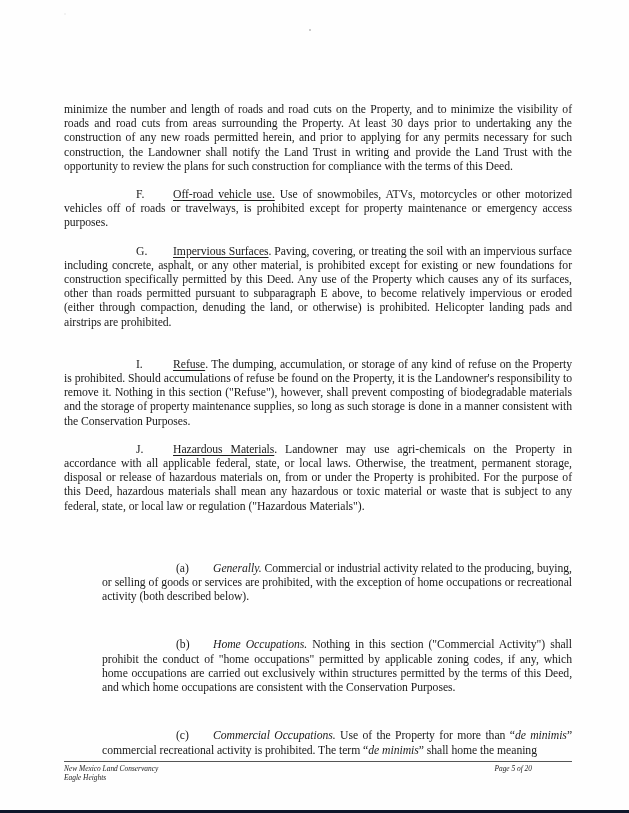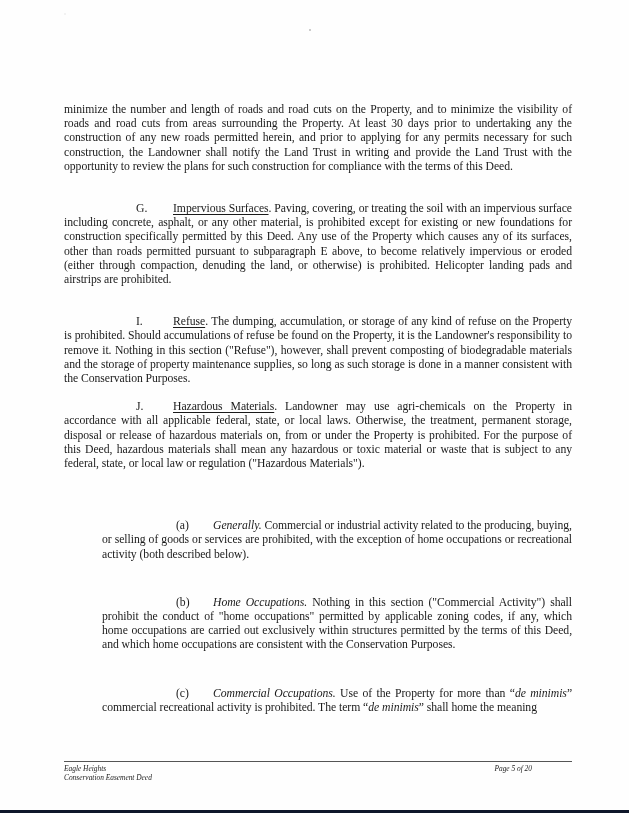--- a/index.html
+++ b/index.html
@@ -35,20 +35,21 @@
 <body>
 
 <div class="page">
   <span class="speck" style="left:64px;top:13px;background:#eee"></span>
   <span class="speck" style="left:309px;top:29px"></span>
 
   <div class="text" style="top:103px;">
     <p class="para">minimize the number and length of roads and road cuts on the Property, and to minimize the visibility of roads and road cuts from areas surrounding the Property. At least 30 days prior to undertaking any the construction of any new roads permitted herein, and prior to applying for any permits necessary for such construction, the Landowner shall notify the Land Trust in writing and provide the Land Trust with the opportunity to review the plans for such construction for compliance with the terms of this Deed.</p>
     <div class="gap"></div>
 
+    <p class="para"><span class="indent1"></span><span class="letter">F.</span><span class="u">Off-road vehicle use.</span><span> Use of snowmobiles, ATVs, motorcycles or other motorized vehicles off of roads or travelways, is prohibited except for property maintenance or emergency access purposes.</span></p>
     <div class="gap"></div>
 
     <p class="para"><span class="indent1"></span><span class="letter">G.</span><span class="u">Impervious Surfaces</span><span>. Paving, covering, or treating the soil with an impervious surface including concrete, asphalt, or any other material, is prohibited except for existing or new foundations for construction specifically permitted by this Deed. Any use of the Property which causes any of its surfaces, other than roads permitted pursuant to subparagraph E above, to become relatively impervious or eroded (either through compaction, denuding the land, or otherwise) is prohibited. Helicopter landing pads and airstrips are prohibited.</span></p>
     <div class="gap"></div>
 
     <div class="gap"></div>
 
     <p class="para"><span class="indent1"></span><span class="letter">I.</span><span class="u">Refuse</span><span>. The dumping, accumulation, or storage of any kind of refuse on the Property is prohibited. Should accumulations of refuse be found on the Property, it is the Landowner's responsibility to remove it. Nothing in this section ("Refuse"), however, shall prevent composting of biodegradable materials and the storage of property maintenance supplies, so long as such storage is done in a manner consistent with the Conservation Purposes.</span></p>
     <div class="gap"></div>
 
@@ -61,17 +62,17 @@
     <div class="gap"></div>
 
     <p class="para sub"><span class="indent2"></span><span class="subletter">(b)</span><span class="it">Home Occupations.</span><span> Nothing in this section ("Commercial Activity") shall prohibit the conduct of "home occupations" permitted by applicable zoning codes, if any, which home occupations are carried out exclusively within structures permitted by the terms of this Deed, and which home occupations are consistent with the Conservation Purposes.</span></p>
     <div class="gap"></div>
 
     <p class="para sub"><span class="indent2"></span><span class="subletter">(c)</span><span class="it">Commercial Occupations.</span><span> Use of the Property for more than “</span><span class="it">de minimis</span><span>” commercial recreational activity is prohibited. The term “</span><span class="it">de minimis</span><span>” shall home the meaning</span></p>
   </div>
 
   <div class="footer-rule"></div>
   <div class="footer">
+    <div>New Mexico Land Conservancy</div>
     <div>Eagle Heights</div>
-    <div>Conservation Easement Deed</div>
     <div class="right">Page 5 of 20</div>
   </div>
 </div>
 
 </body></html>

